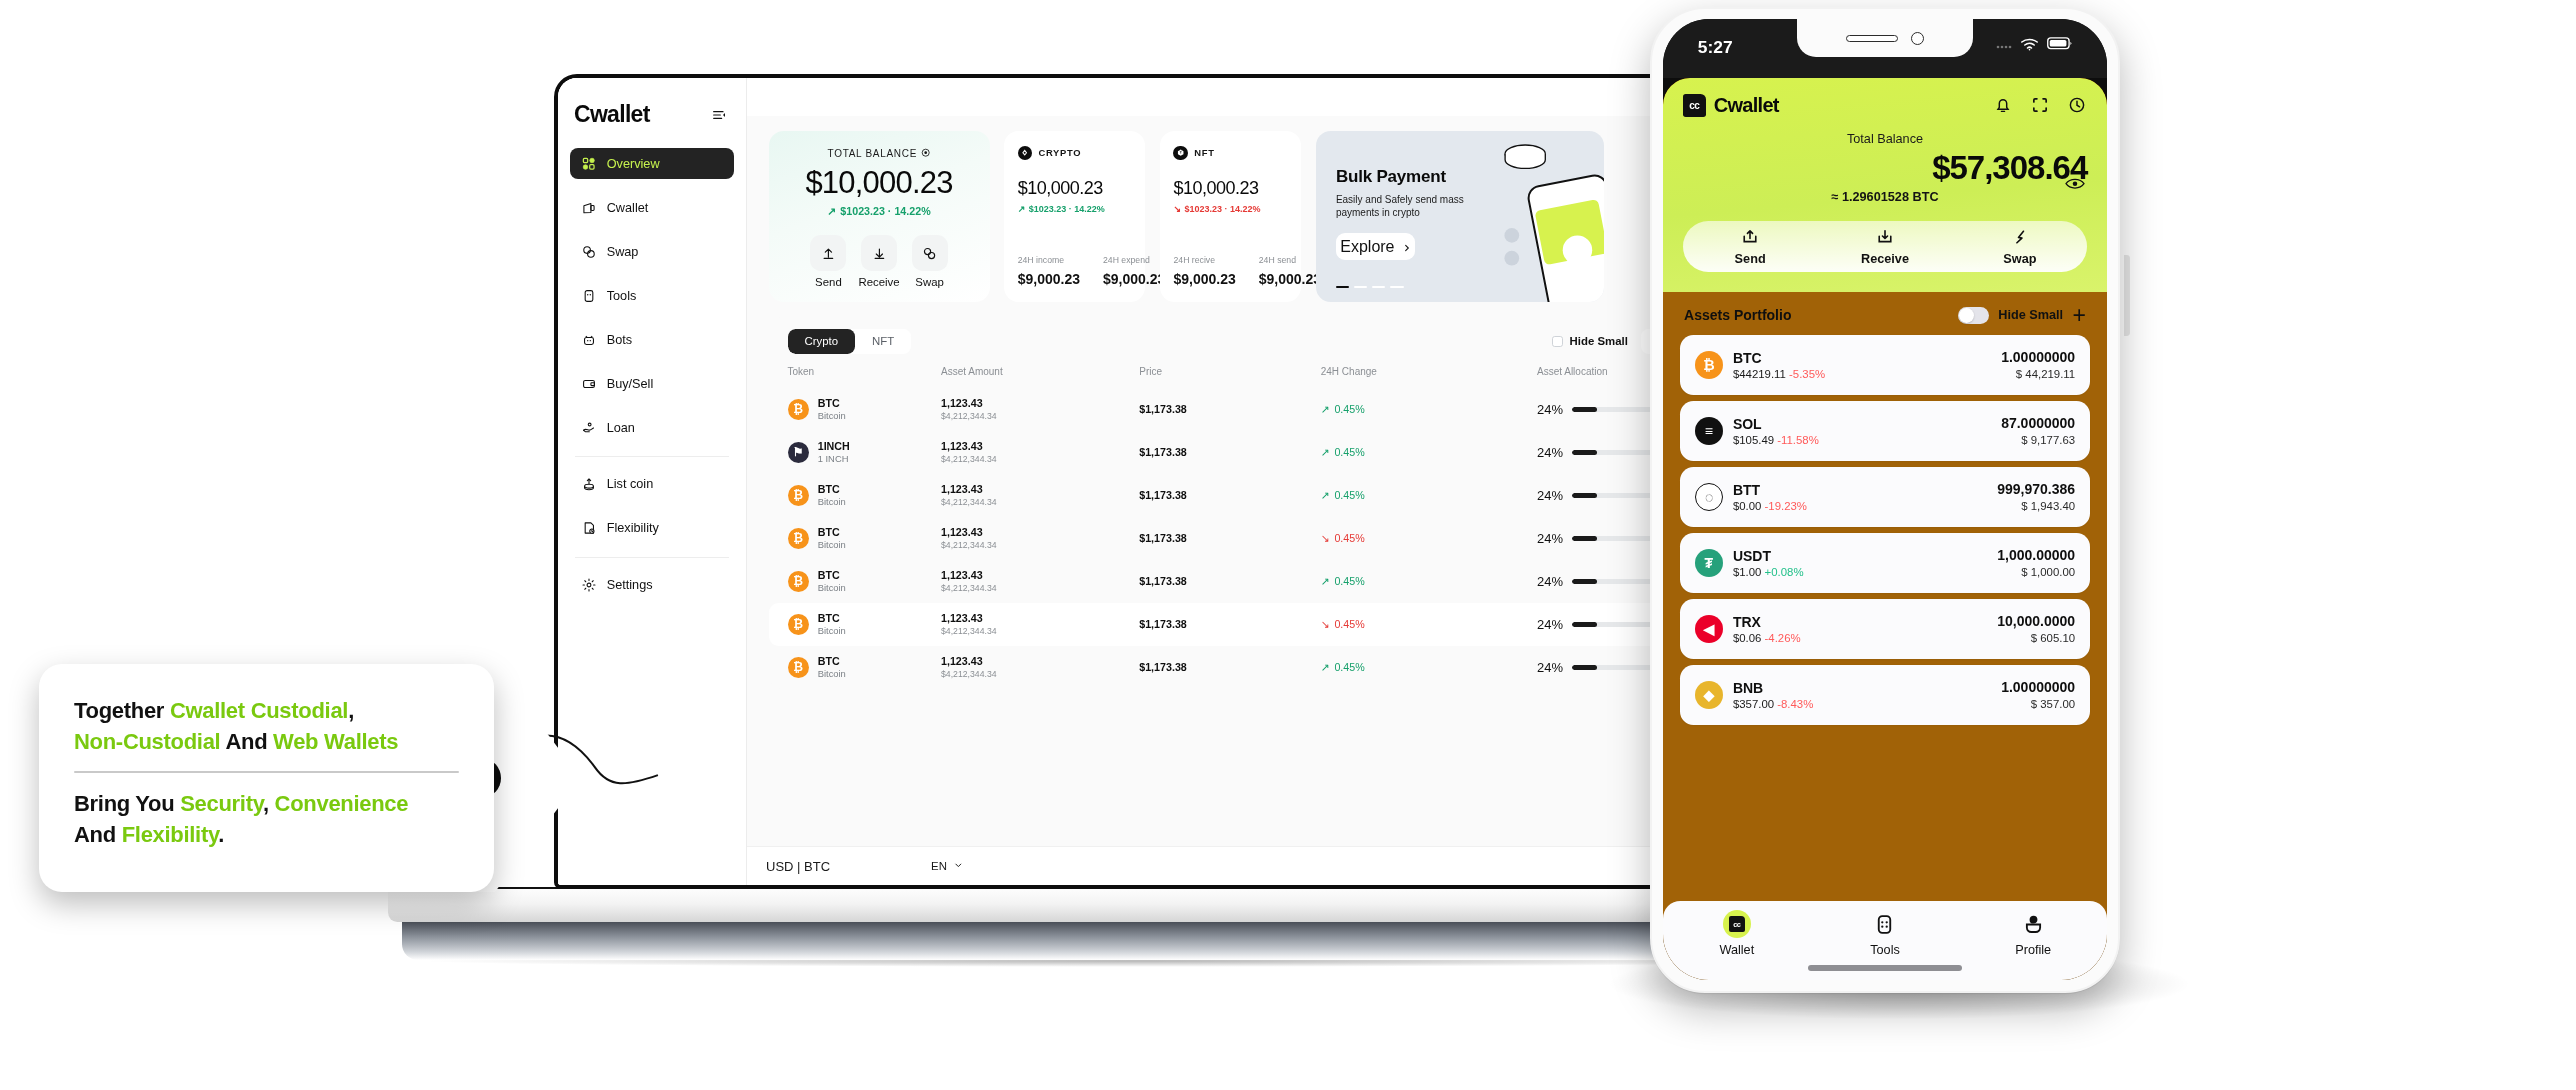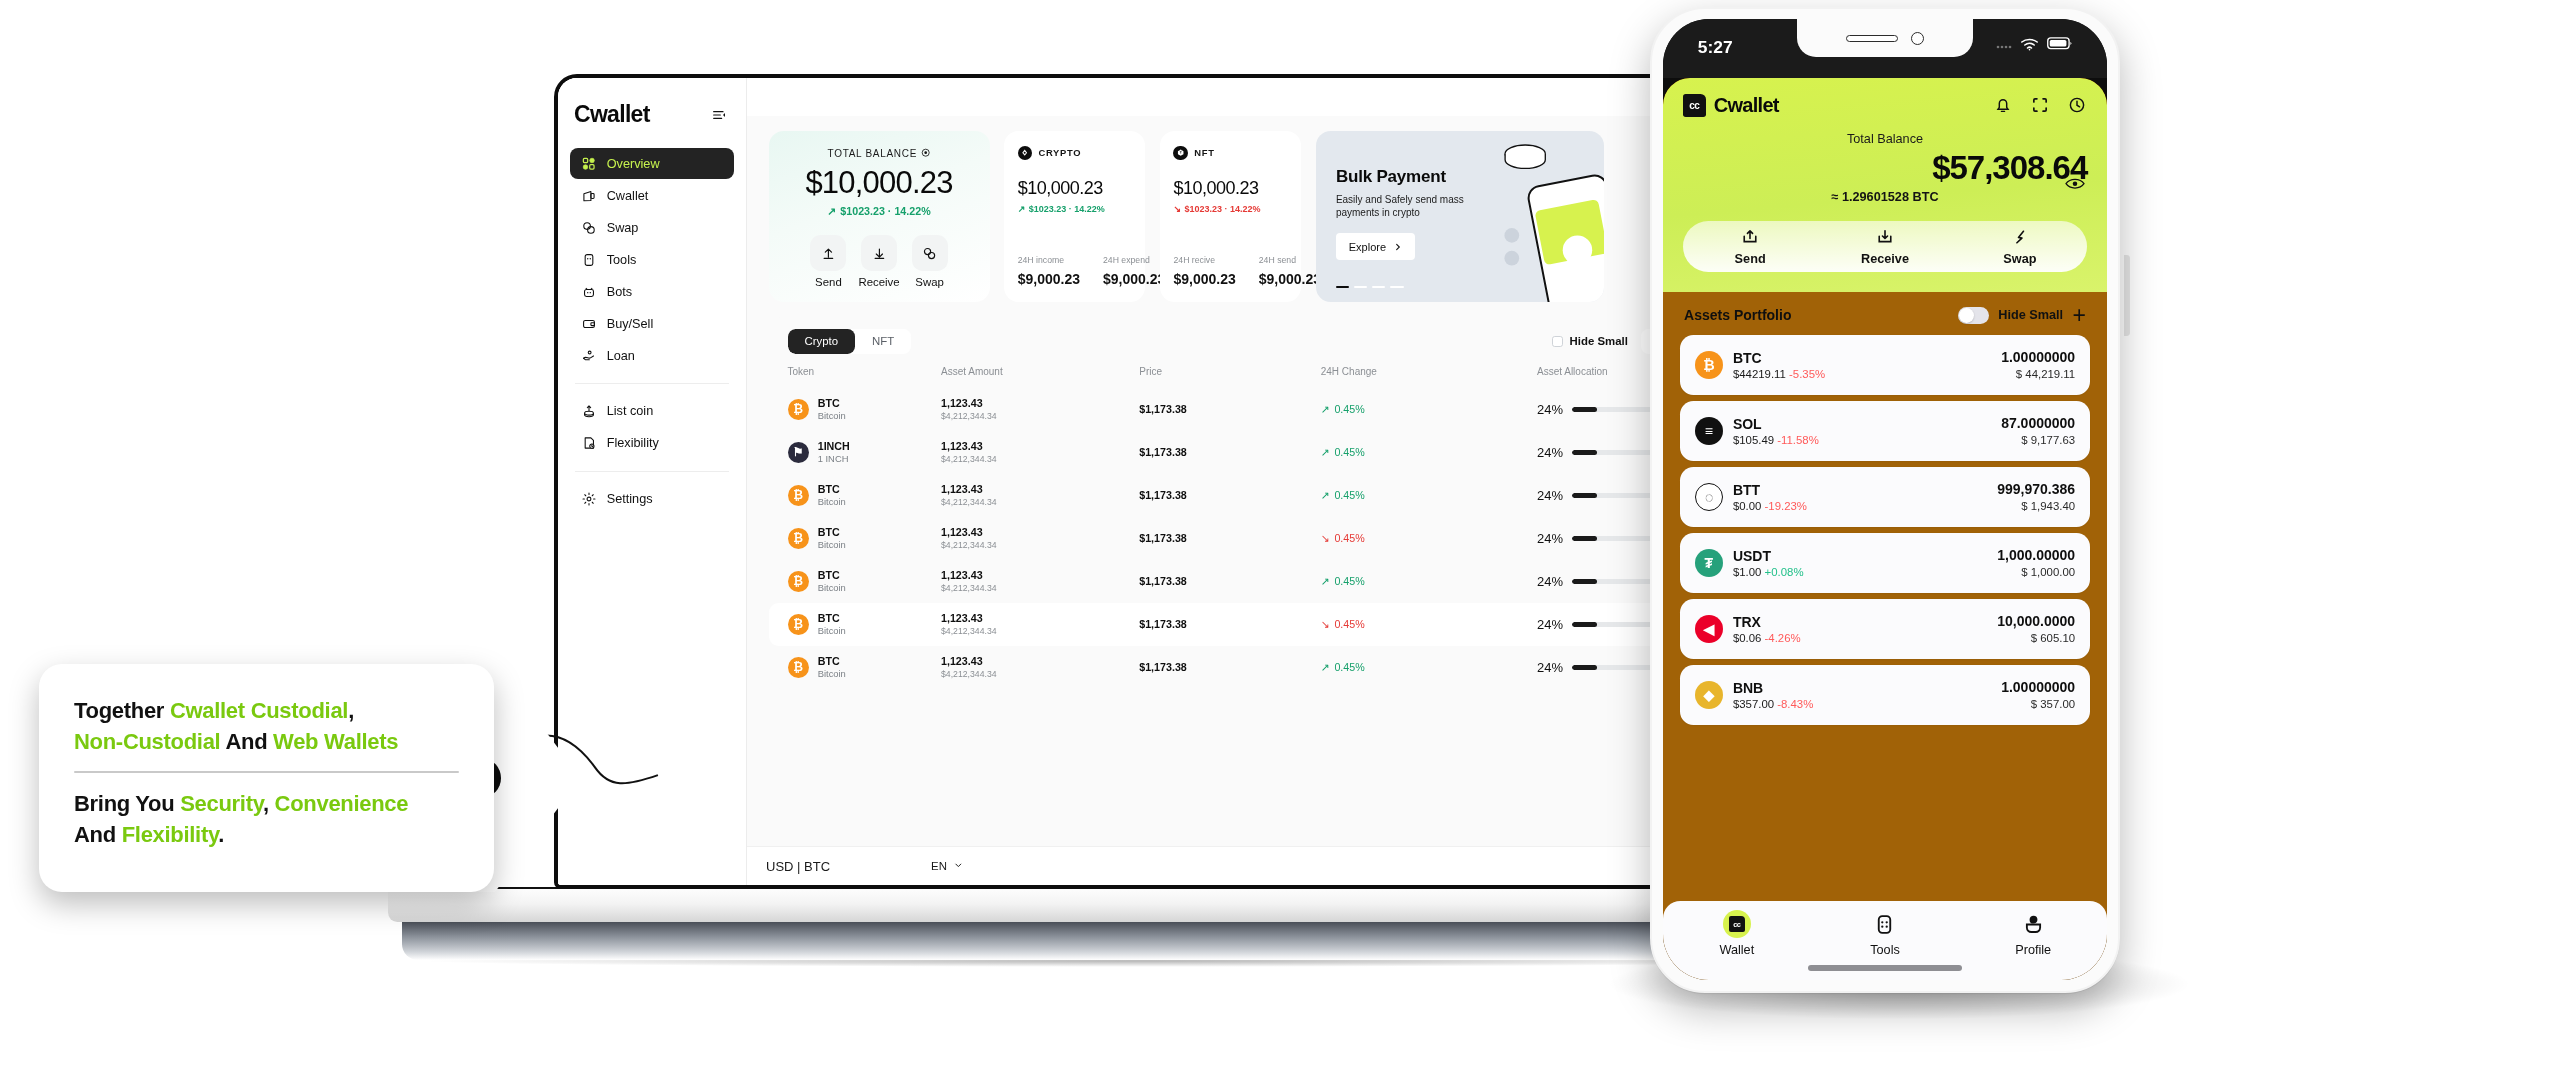--- a/index.html
+++ b/index.html
@@ -16,21 +16,21 @@
     overflow: hidden;
   }
   .laptop-screen { position: absolute; inset: 0; background: #ffffff; border-radius: 18px 18px 2.7px 2.7px; overflow: hidden; display: flex; }
 
   
   .sidebar { width: 189px; flex: 0 0 189px; background: #ffffff; border-right: 0.7px solid #ececec; padding: 0 12px; position: relative; }
   .sidebar-top { display: flex; align-items: center; justify-content: space-between; padding: 23px 5.4px 20px 4px; }
   .brand { font-size: 23px; font-weight: 700; letter-spacing: -0.7px; color: #0a0a0a; }
   .collapse-icon { width: 19px; height: 19px; display: flex; align-items: center; justify-content: center; cursor: pointer; }
 
-  .nav-item { display: flex; align-items: center; gap: 10px; height: 31px; padding: 0 10.7px; border-radius: 8px; color: #111; font-size: 12.7px; cursor: pointer; margin-bottom: 1px; }
+  .nav-item { display: flex; align-items: center; gap: 10px; height: 31px; padding: 0 10.7px; border-radius: 8px; color: #111; font-size: 12.7px; cursor: pointer; margin-bottom: 13px; }
   .nav-item .ico { width: 16px; height: 16px; flex: 0 0 16px; display: flex; align-items: center; justify-content: center; }
   .nav-item.active { background: #232323; color: #c6f24e; }
   .nav-item.active .ico svg { stroke: #c6f24e; }
   .nav-sep { height: 0.7px; background: #ededed; margin: 12px 5.4px; }
   .nav-group { margin-top: 8px; }
 
   
   .main { flex: 1 1 auto; background: #fafafa; position: relative; overflow: hidden; }
   .main-top { height: 38px; display: flex; justify-content: flex-end; align-items: center; padding: 0 24px; background: #ffffff; }
 
@@ -55,21 +55,21 @@
   .stat-amt { font-size: 18px; font-weight: 500; letter-spacing: -0.5px; color: #0a0a0a; margin-top: 17.4px; }
   .stat-delta { font-size: 9px; font-weight: 600; margin-top: 5.4px; display: flex; align-items: center; gap: 3.4px; }
   .up { color: #16a06b; } .down { color: #e53935; }
   .stat-foot { margin-top: auto; display: flex; gap: 23px; }
   .sf-lab { font-size: 8.7px; color: #8b8f94; }
   .sf-val { font-size: 14px; font-weight: 700; color: #111; margin-top: 6px; }
 
   .card-promo { width: 288px; height: 171px; background: #e3e8ee; border-radius: 14.8px; padding: 20px 0 0 20px; position: relative; overflow: hidden; }
   .promo-title { font-size: 17px; font-weight: 700; color: #0a0a0a; letter-spacing: -0.2px; margin-top: 16px; }
   .promo-sub { font-size: 10px; color: #1c1c1c; margin-top: 6px; line-height: 1.35; max-width: 144px; }
-  .promo-btn { margin-top: 13.4px; width: 79px; height: 27px; background: #fff; border-radius: 4px; display: flex; align-items: center; justify-content: center; gap: 8px; font-size: 11px; color: #111; cursor: pointer; }
+  .promo-btn { margin-top: 13.4px; width: 79px; height: 27px; background: #fff; border-radius: 9px; display: flex; align-items: center; justify-content: center; gap: 8px; font-size: 16px; color: #111; cursor: pointer; }
   .promo-dots { position: absolute; left: 20px; bottom: 13.4px; display: flex; gap: 4.7px; align-items: center; }
   .promo-dots i { display: block; width: 13.4px; height: 2.7px; border-radius: 2px; background: #fff; }
   .promo-dots i.on { background: #0d0d0d; }
   .promo-art { position: absolute; right: -14.8px; top: 5.4px; width: 134px; height: 168px; }
 
   
   .table-panel { margin: 14.8px 0 0 21.5px; background: #fafafa; border-radius: 13.4px; padding: 12px 0 0 0; }
   .tp-head { display: flex; align-items: center; padding: 0 19px 0 19px; }
   .seg { display: inline-flex; background: #ffffff; border-radius: 7.4px; padding: 0; overflow: hidden; }
   .seg div { height: 25.5px; padding: 0 17px; display: flex; align-items: center; font-size: 11.4px; color: #5a5f66; cursor: pointer; border-radius: 7.4px; }

